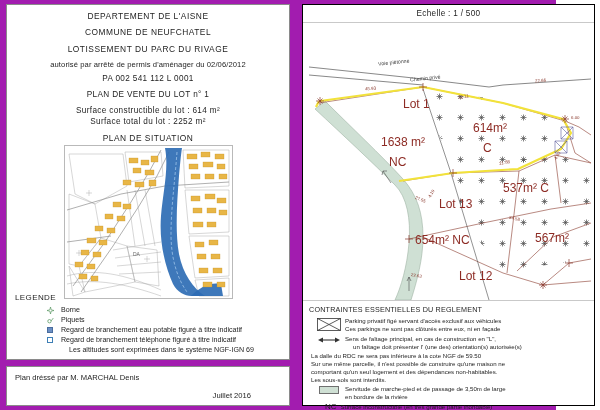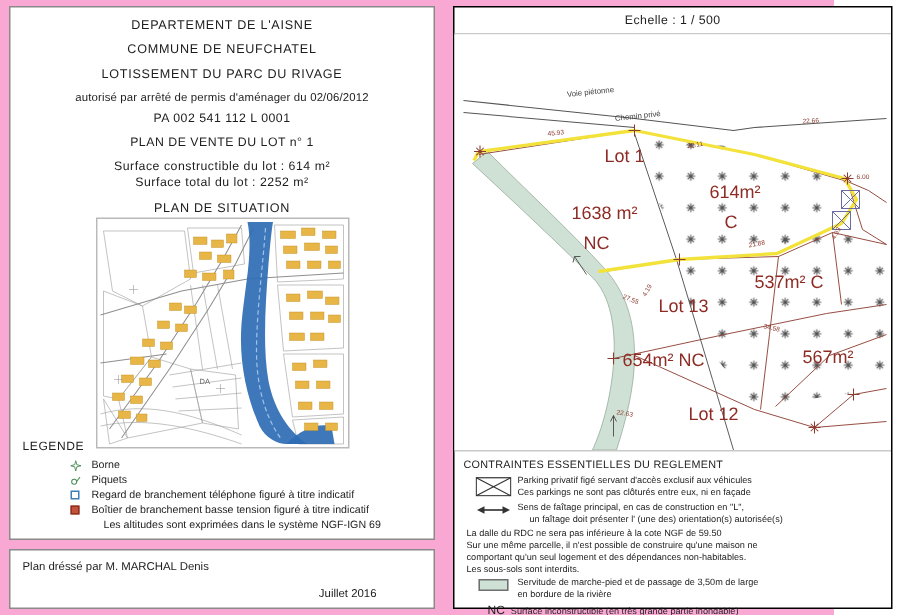--- a/index.html
+++ b/index.html
@@ -1,18 +1,18 @@
 <!DOCTYPE html>
 <html><head>
 <meta charset="utf-8">
 <style>
   html,body{margin:0;padding:0;background:#ffffff;}
   body{width:600px;height:410px;overflow:hidden;
        font-family:"Liberation Sans","DejaVu Sans",sans-serif;color:#1a1a1a;}
-  .page{position:relative;width:556px;height:410px;background:#f9a8d4;}
+  .page{position:relative;width:556px;height:410px;background:#a21caf;}
 
   
   .left-panel{position:absolute;left:6px;top:4px;width:284px;height:356px;
               border:1px solid #8a8a8a;background:#fff;box-sizing:border-box;}
   .header-block{padding-top:7px;text-align:center;}
   .h-line{font-size:8.2px;letter-spacing:.35px;line-height:1.05;margin:0 0 7.5px 0;color:#1d1d1d;}
   .h-line.t1,.h-line.t2,.h-line.t3{font-size:8.4px;letter-spacing:.5px;}
   .h-line.small{font-size:7.6px;letter-spacing:.1px;margin-bottom:6px;}
   .h-line.tight{margin-bottom:2px;}
   .h-line.sit{margin-top:5px;margin-bottom:2px;font-size:8.4px;letter-spacing:.5px;}
@@ -196,34 +196,34 @@
       <div class="leg-row">
         <span class="leg-ico">
           <svg width="7" height="7" viewBox="0 0 10 10">
             <circle cx="3.5" cy="6" r="2.4" fill="none" stroke="#4c8f56" stroke-width="1"></circle>
             <path d="M6 5.5 L9 1.5" stroke="#4c8f56" stroke-width="1"></path>
           </svg>
         </span>
         <span class="leg-txt">Piquets</span>
       </div>
 
+      <div class="leg-row">
+        <span class="leg-ico">
+          <span class="sq filled-blue"></span>
+        </span>
+        <span class="leg-txt">Regard de branchement eau potable figuré à titre indicatif</span>
+      </div>
 
       <div class="leg-row">
         <span class="leg-ico">
           <span class="sq open-blue"></span>
         </span>
         <span class="leg-txt">Regard de branchement téléphone figuré à titre indicatif</span>
       </div>
 
-      <div class="leg-row">
-        <span class="leg-ico">
-          <span class="sq red"></span>
-        </span>
-        <span class="leg-txt">Boîtier de branchement basse tension figuré à titre indicatif</span>
-      </div>
 
       <div class="leg-note">Les altitudes sont exprimées dans le système NGF-IGN 69</div>
     </div>
   </div>
 
   <div class="footer-box">
     <div class="footer-l1">Plan dréssé par M. MARCHAL Denis</div>
     <div class="footer-l2">Juillet 2016</div>
   </div>
 

